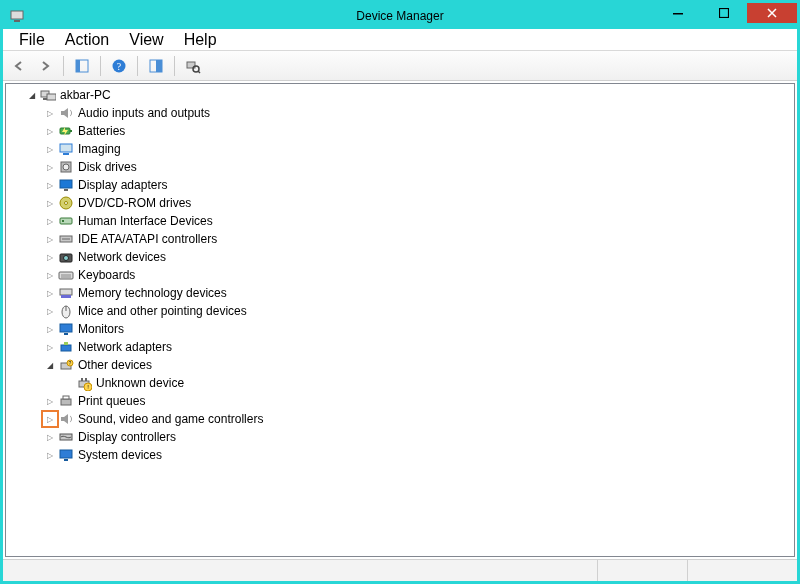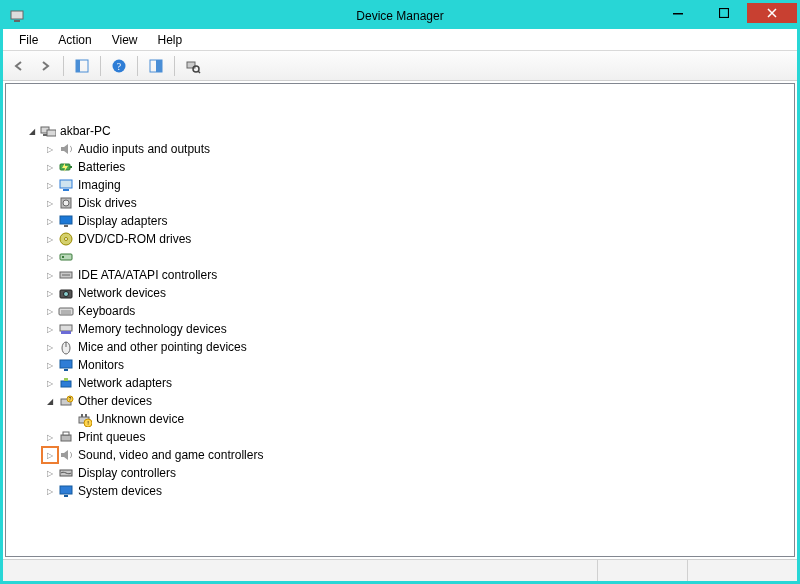--- a/index.html
+++ b/index.html
@@ -26,39 +26,39 @@
     width: 46px; height: 20px; display: flex; align-items: center;
     justify-content: center; font-family: "Segoe UI Symbol", sans-serif;
     font-size: 12px; color: #000; background: transparent;
   }
   .ctrl-close { background: #c84031; color: #fff; width: 50px; }
 
   .menu-bar {
     height: 22px; background: #fff; display: flex; align-items: center;
     padding: 0 6px; border-bottom: 1px solid #d9d9d9;
   }
-  .menu-item { padding: 2px 10px; font-size: 12px; cursor: default; }
+  .menu-item { padding: 2px 10px; font-size: 16px; cursor: default; }
 
   .tool-bar {
     height: 30px; background: linear-gradient(#fdfdfd, #f0f0f0);
     display: flex; align-items: center; padding: 0 4px; gap: 2px;
     border-bottom: 1px solid #d0d0d0;
   }
   .tool-btn {
     width: 24px; height: 24px; display: flex; align-items: center;
     justify-content: center; border: 1px solid transparent;
   }
   .tool-sep { width: 1px; height: 20px; background: #c9c9c9; margin: 0 4px; }
 
   .client-area { flex: 1; padding: 2px; overflow: auto; background: #fff; }
   .tree-pane {
     border: 1px solid #828790; height: 100%; overflow: auto;
     background: #fff;
   }
-  .tree { padding: 2px 0; margin-top: 36px; }
+  .tree { padding: 2px 0; }
 
   .tree-row {
     display: flex; align-items: center; height: 18px;
     font-size: 12px; color: #000; padding-right: 6px; white-space: nowrap;
     cursor: default;
   }
   .indent { display: inline-block; }
   .exp {
     width: 16px; height: 16px; display: flex; align-items: center;
     justify-content: center; font-size: 11px; color: #555; cursor: pointer;
@@ -251,20 +251,21 @@
           </div>
           <div class="tree-row">
             <span class="indent" style="width: 36px;"></span>
             <span class="exp closed"></span>
             <span class="node-icon">
               <svg width="16" height="16" viewBox="0 0 16 16">
                 <rect x="2" y="5" width="12" height="6" rx="1" fill="#b8d8b8" stroke="#3a7a3a"></rect>
                 <rect x="4" y="7" width="2" height="2" fill="#3a7a3a"></rect>
               </svg>
             </span>
+            <span class="node-label">Human Interface Devices</span>
           </div>
           <div class="tree-row">
             <span class="indent" style="width: 36px;"></span>
             <span class="exp closed"></span>
             <span class="node-icon">
               <svg width="16" height="16" viewBox="0 0 16 16">
                 <rect x="2" y="5" width="12" height="6" fill="#c9c9c9" stroke="#666"></rect>
                 <line x1="4" y1="8" x2="12" y2="8" stroke="#666"></line>
               </svg>
             </span>

